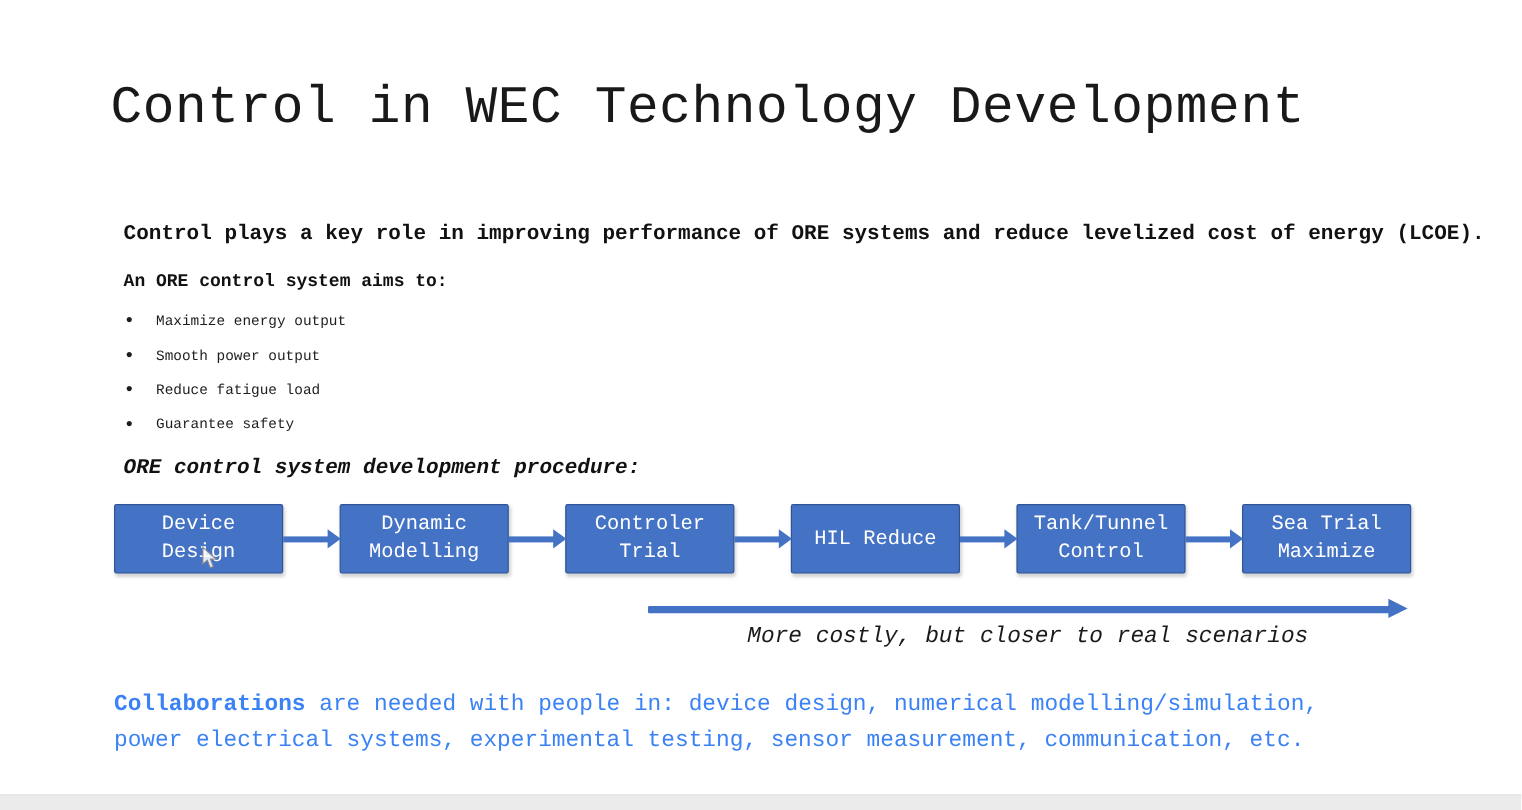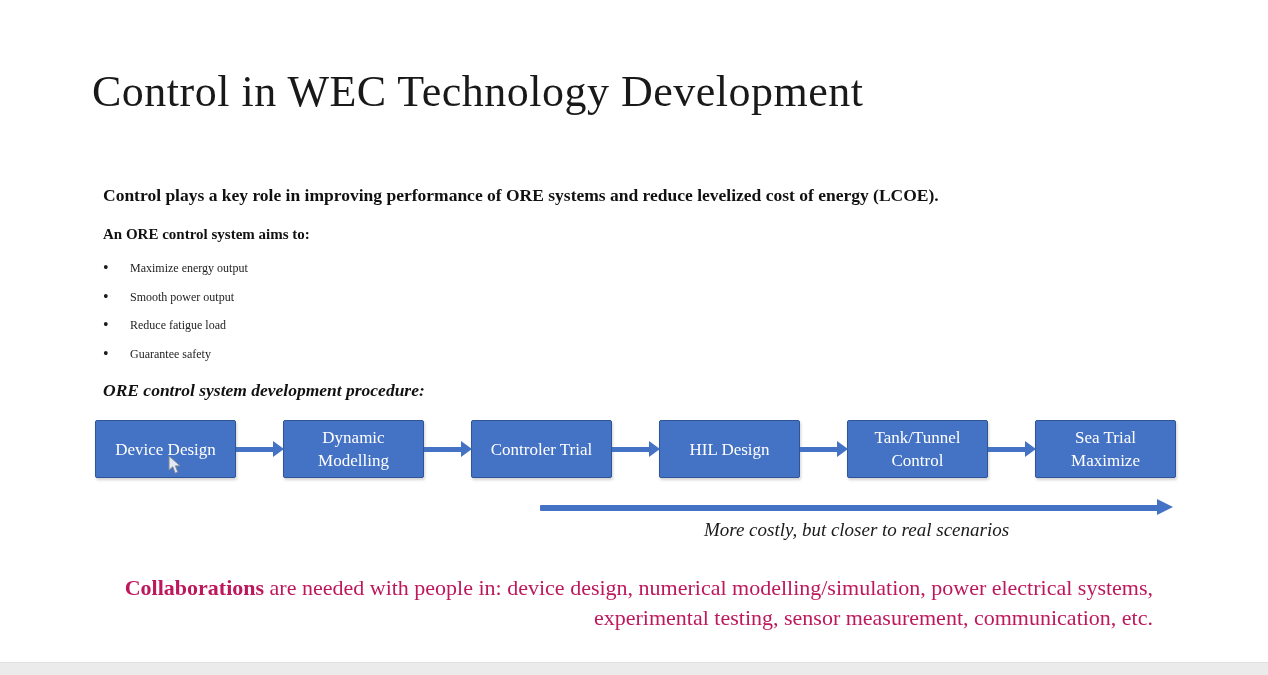--- a/index.html
+++ b/index.html
@@ -1,18 +1,18 @@
 <!DOCTYPE html>
 <html><head>
 <meta charset="utf-8">
 <style>
   html,body{margin:0;padding:0;background:#fff;}
   .slide{
     position:relative;width:1268px;height:675px;background:#ffffff;overflow:hidden;
-    font-family:Liberation Serif, serif;color:#1d1d1d;
+    font-family:Liberation Mono, monospace;color:#1d1d1d;
   }
   .title{
     position:absolute;left:92px;top:66px;font-size:44px;font-weight:300;
     letter-spacing:0.5px;color:#191919;white-space:nowrap;
   }
   .intro{
     position:absolute;left:103px;top:185px;font-size:17.5px;font-weight:700;
     white-space:nowrap;color:#111;
   }
   .aims-heading{
@@ -55,22 +55,22 @@
   }
   .long-arrow .head{
     position:absolute;right:0;top:0;width:0;height:0;
     border-left:16px solid #4472C4;border-top:8.5px solid transparent;border-bottom:8.5px solid transparent;
   }
   .arrow-caption{
     position:absolute;left:540px;top:519px;width:633px;text-align:center;
     font-style:italic;font-size:19px;color:#1a1a1a;
   }
   .collab{
-    position:absolute;left:95px;top:573px;width:1058px;font-size:22px;
-    line-height:29.5px;color:#be185d;text-align:right;
+    position:absolute;left:95px;top:573px;width:1058px;font-size:19px;
+    line-height:29.5px;color:#3b82f6;
   }
   .collab b{font-weight:700;}
   .footer-strip{
     position:absolute;left:0;bottom:0;width:100%;height:12px;background:#ebebeb;
     border-top:1px solid #e1e1e1;
   }
   .mouse-cursor{position:absolute;left:168px;top:455px;opacity:0.85;}
 </style>
 </head>
 <body>
@@ -115,21 +115,21 @@
       <div class="flow-box">
         <span>Controler Trial</span>
       </div>
       <div class="connector">
         <div class="bar"></div>
         <div class="head"></div>
       </div>
     </div>
       <div class="flow-step">
       <div class="flow-box">
-        <span>HIL Design</span>
+        <span>HIL Reduce</span>
       </div>
       <div class="connector">
         <div class="bar"></div>
         <div class="head"></div>
       </div>
     </div>
       <div class="flow-step">
       <div class="flow-box">
         <span>Tank/Tunnel Control</span>
       </div>

